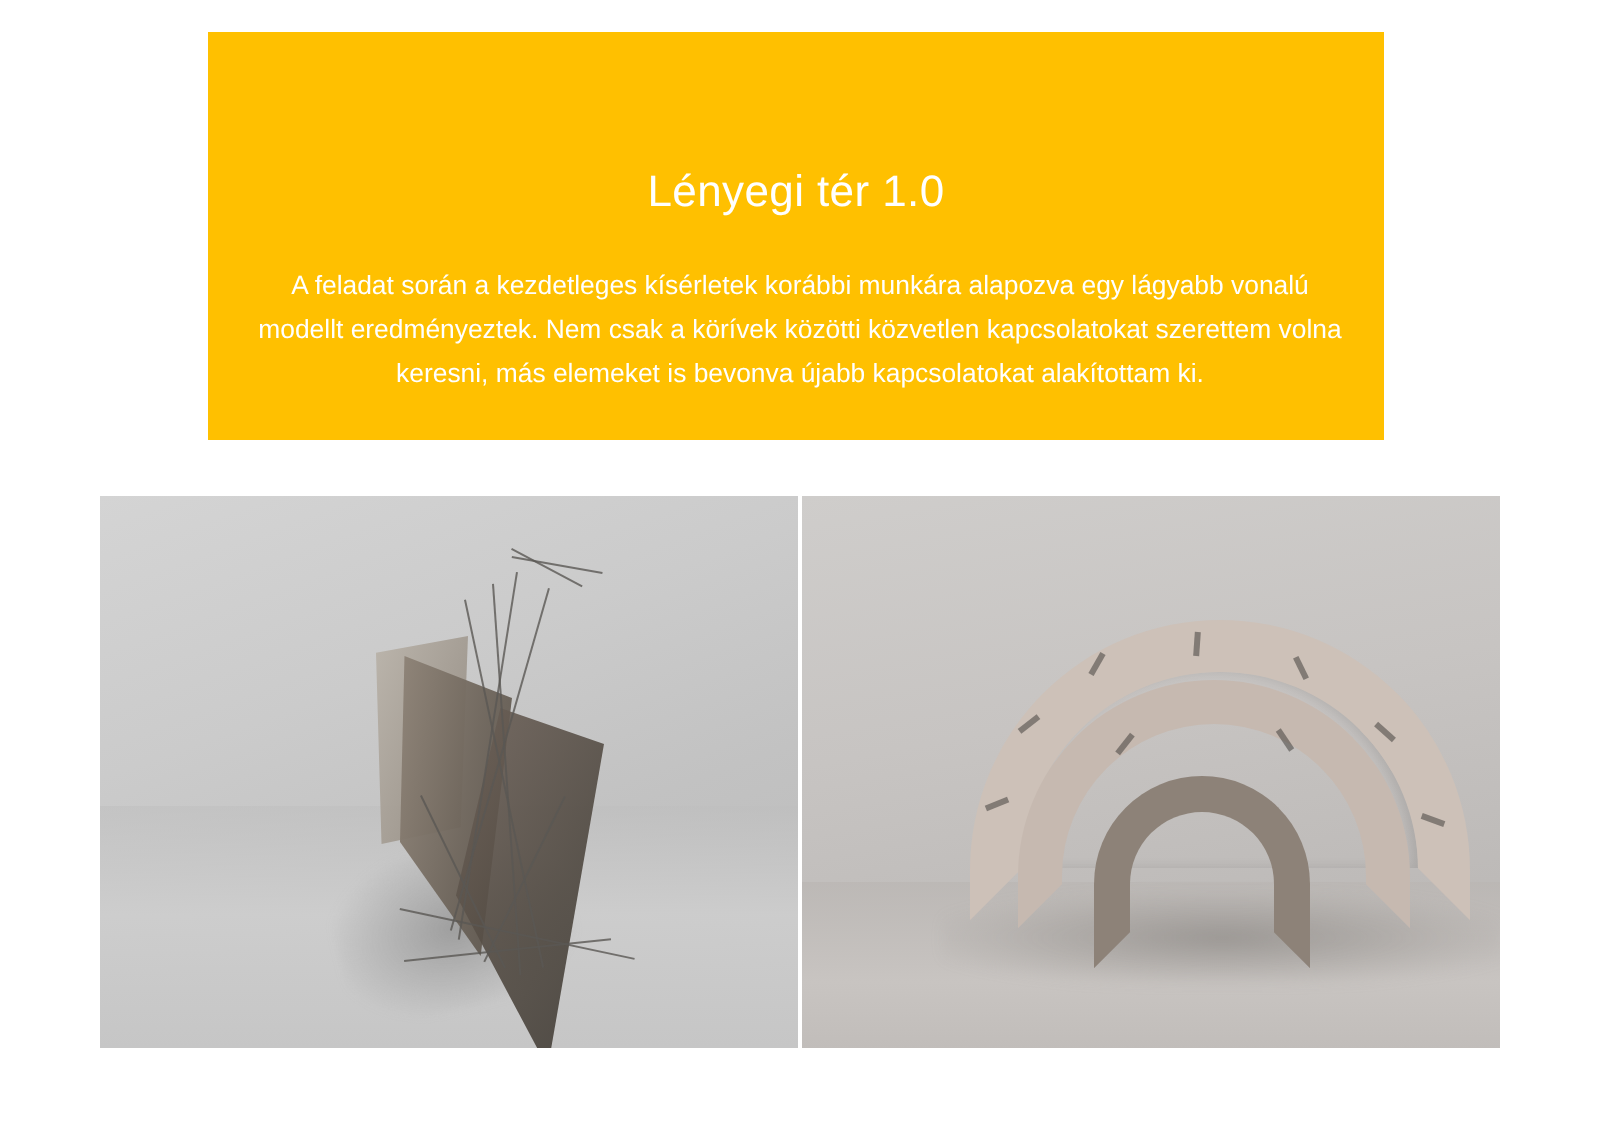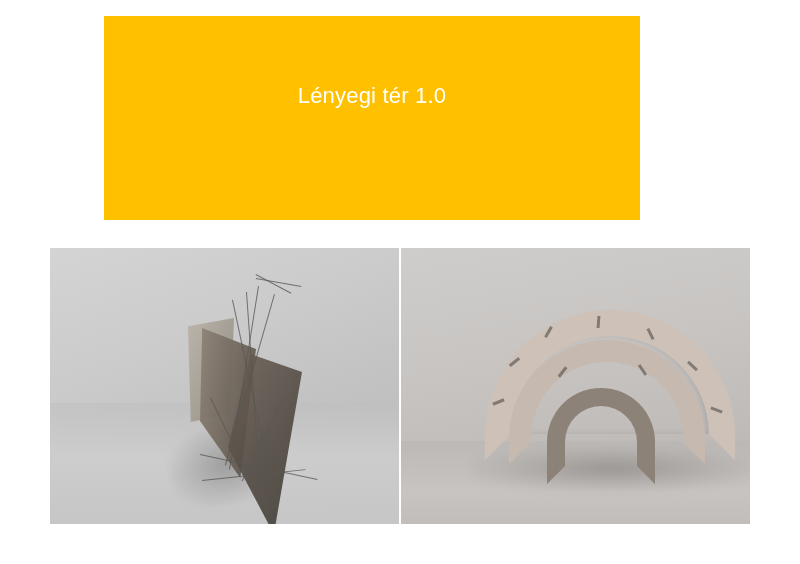--- a/index.html
+++ b/index.html
@@ -22,21 +22,21 @@
     width: 800px;
     height: 564px;
     background: #ffffff;
   }
 
   
   .banner {
     position: absolute;
     left: 104px;
     top: 16px;
-    width: 536px;
+    width: 588px;
     height: 204px;
     background: #FFC000;
     box-sizing: border-box;
     padding: 4px;
   }
 
   .banner-title {
     position: absolute;
     left: 0;
     top: 66px;
@@ -195,20 +195,21 @@
     filter: blur(3px);
   }
 </style>
 </head>
 <body>
 
 <div class="slide">
 
   <div class="banner">
     <div class="banner-title">Lényegi tér 1.0</div>
+    <div class="banner-body">A feladat során a kezdetleges kísérletek korábbi munkára alapozva egy lágyabb vonalú modellt eredményeztek. Nem csak a körívek közötti közvetlen kapcsolatokat szerettem volna keresni, más elemeket is bevonva újabb kapcsolatokat alakítottam ki.</div>
   </div>
 
   <div class="photos">
 
     <div class="photo photo-left">
       <div class="lp-floor"></div>
       <div class="lp-shadow"></div>
       <div class="lp-panel"></div>
       <div class="lp-blade-a"></div>
       <div class="lp-blade-b"></div>

